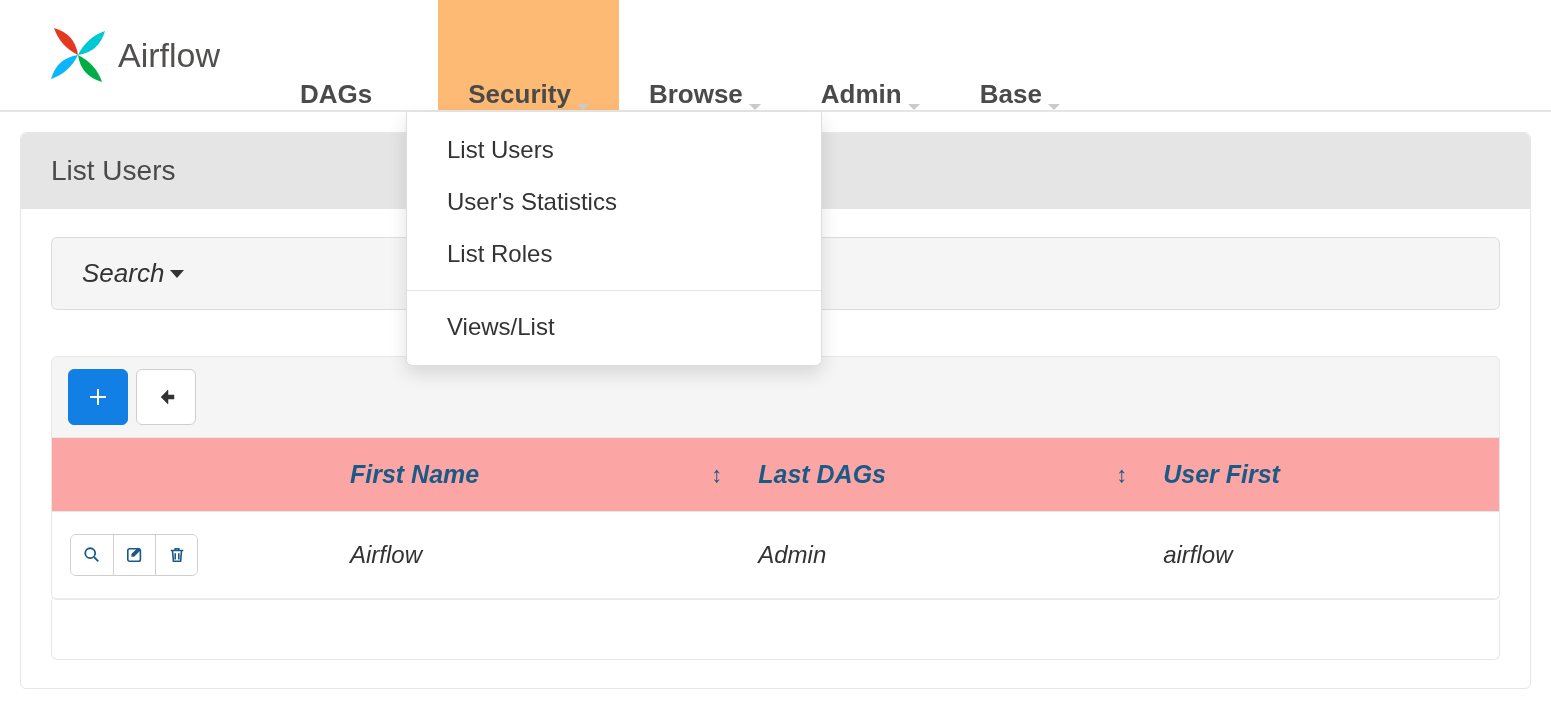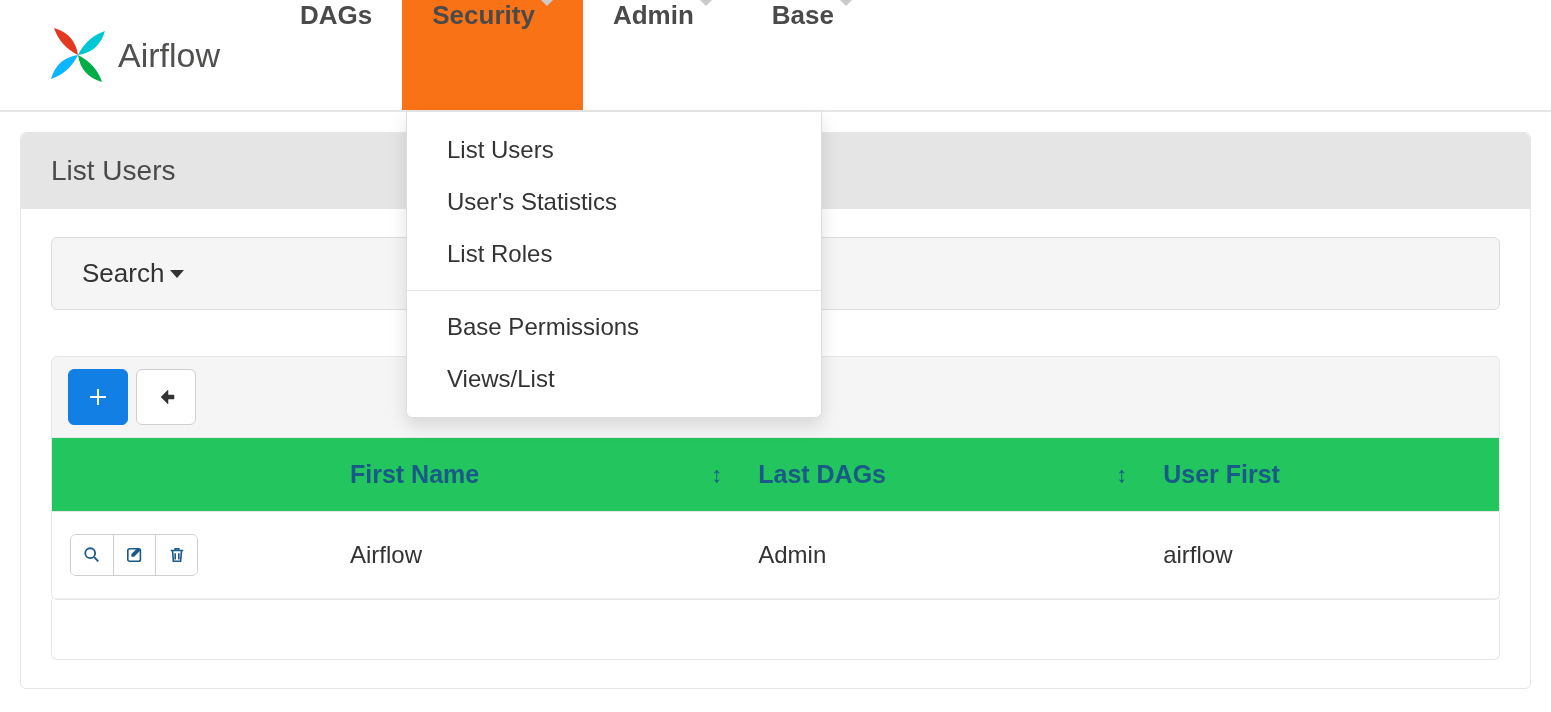--- a/index.html
+++ b/index.html
@@ -1,38 +1,38 @@
 <!DOCTYPE html>
 <html><head>
 <meta charset="utf-8">
 <style>
 * { box-sizing: border-box; margin: 0; padding: 0; }
 body { font-family: -apple-system, BlinkMacSystemFont, "Segoe UI", Helvetica, Arial, sans-serif; font-size: 16px; color: #333; background: #fff; }
 .navbar { display: flex; align-items: center; height: 112px; border-bottom: 2px solid #e6e6e6; padding: 0 20px 0 48px; background: #fff; position: relative; z-index: 100; }
 .brand { display: flex; align-items: center; gap: 10px; margin-right: 50px; }
 .brand-text { font-size: 34px; color: #51504f; font-weight: 400; }
 .nav-items { display: flex; height: 100%; }
-.nav-item { display: flex; align-items: flex-start; padding: 0 30px; font-size: 26px; font-weight: 700; color: #4a4a4a; cursor: pointer; position: relative; height: 100%; }
-.nav-item.active { background: #f97316; }
+.nav-item { display: flex; align-items: flex-end; padding: 0 30px; font-size: 26px; font-weight: 700; color: #4a4a4a; cursor: pointer; position: relative; height: 100%; }
+.nav-item.active { background: #fdba74; margin-left: 36px; }
 .caret { width: 0; height: 0; border-left: 6px solid transparent; border-right: 6px solid transparent; border-top: 6px solid #cbcbcb; margin-left: 6px; }
 .dropdown { position: absolute; top: 112px; left: 406px; width: 416px; background: #fff; border: 1px solid #ddd; border-top: none; border-radius: 0 0 6px 6px; box-shadow: 0 8px 18px rgba(0,0,0,0.12); padding: 12px 0; z-index: 200; }
 .dropdown-item { padding: 12px 40px; font-size: 24px; color: #333; cursor: pointer; }
 .dropdown-divider { height: 1px; background: #e5e5e5; margin: 10px 0; }
 .content { padding: 20px; }
 .panel { border: 1px solid #e7e7e7; border-radius: 6px; background: #fff; }
 .panel-heading { background: #e5e5e5; padding: 22px 30px; font-size: 28px; color: #4a4a4a; border-radius: 6px 6px 0 0; }
-.panel-body { padding: 28px 30px; }
+.panel-body { padding: 28px 30px; font-style: italic; }
 .search-bar { background: #f5f5f5; border: 1px solid #dcdcdc; border-radius: 6px; padding: 20px 30px; font-size: 26px; color: #333; display: flex; align-items: center; cursor: pointer; margin-bottom: 46px; }
 .search-caret { width: 0; height: 0; border-left: 7px solid transparent; border-right: 7px solid transparent; border-top: 8px solid #333; margin-left: 6px; }
 .toolbar { background: #f5f5f5; border: 1px solid #e7e7e7; border-radius: 6px 6px 0 0; padding: 12px 16px; display: flex; gap: 8px; }
 .btn { display: inline-flex; align-items: center; justify-content: center; width: 60px; height: 56px; border-radius: 6px; font-size: 24px; cursor: pointer; }
 .btn-primary { background: #127fe4; color: #fff; border: 1px solid #127fe4; }
 .btn-default { background: #fff; color: #333; border: 1px solid #cfcfcf; }
 .table { width: 100%; border-collapse: collapse; }
-.table thead th { background: #22c55e; padding: 22px 18px; text-align: left; font-size: 25px; font-weight: 700; color: #1a5a86; border-bottom: 1px solid #e7e7e7; }
+.table thead th { background: #fca5a5; padding: 22px 18px; text-align: left; font-size: 25px; font-weight: 700; color: #1a5a86; border-bottom: 1px solid #e7e7e7; }
 .table thead th:first-child { width: 280px; }
 .th-inner { display: flex; align-items: center; justify-content: space-between; }
 .sort-icon { color: #1a5a86; font-size: 22px; font-weight: 400; }
 .table tbody td { padding: 22px 18px; font-size: 24px; color: #333; border-bottom: 1px solid #eee; vertical-align: middle; }
 .row-actions { display: inline-flex; border: 1px solid #cfcfcf; border-radius: 6px; overflow: hidden; }
 .row-action-btn { width: 42px; height: 40px; display: flex; align-items: center; justify-content: center; background: #fff; cursor: pointer; color: #1a5a86; font-size: 18px; }
 .row-action-btn + .row-action-btn { border-left: 1px solid #cfcfcf; }
 .pinwheel { width: 60px; height: 60px; }
 .table-wrap { border: 1px solid #e7e7e7; border-top: none; border-radius: 0 0 6px 6px; }
 .bottom-space { height: 60px; border: 1px solid #e7e7e7; border-top: none; border-radius: 0 0 6px 6px; background: #fff; }
@@ -52,36 +52,39 @@
   </div>
   <div class="nav-items">
     <div class="nav-item">
         <span>DAGs</span>
       </div>
     <div class="nav-item active">
         <span>Security</span>
         <span class="caret"></span>
       </div>
     <div class="nav-item">
+        <span>Browse</span>
+        <span class="caret"></span>
+      </div>
+    <div class="nav-item">
         <span>Admin</span>
         <span class="caret"></span>
       </div>
     <div class="nav-item">
         <span>Base</span>
         <span class="caret"></span>
       </div>
   </div>
 </div>
 
 <div class="dropdown">
   <div class="dropdown-item">List Users</div>
   <div class="dropdown-item">User's Statistics</div>
   <div class="dropdown-item">List Roles</div>
   <div class="dropdown-divider"></div>
-  <div class="dropdown-item">Base Permissions</div>
   <div class="dropdown-item">Views/List</div>
 </div>
 
 <div class="content">
   <div class="panel">
     <div class="panel-heading">List Users</div>
     <div class="panel-body">
 
       <div class="search-bar">
         <span>Search</span>

